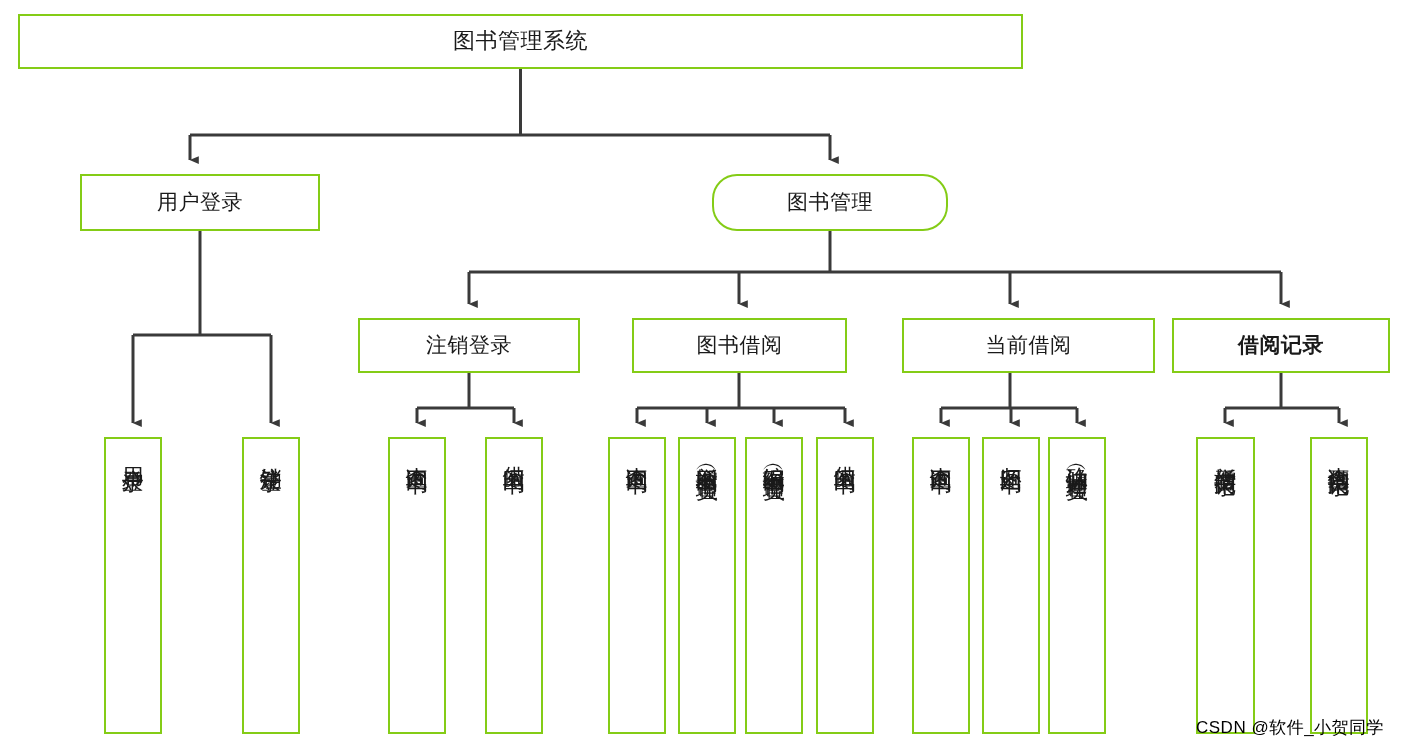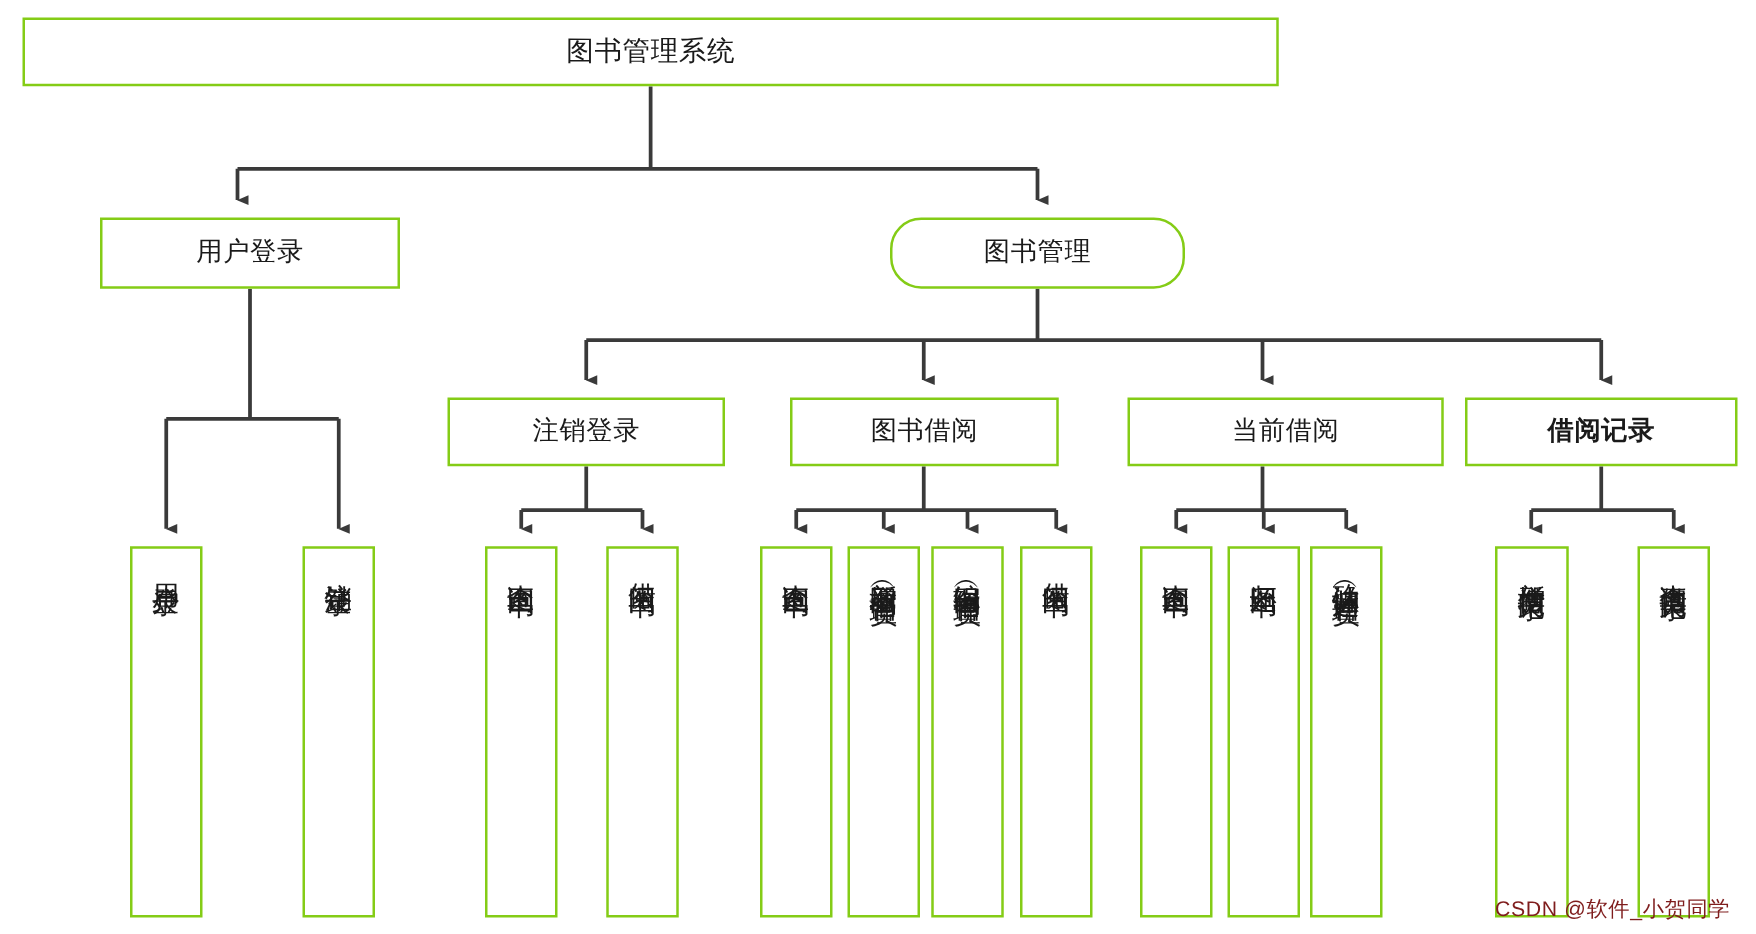--- a/index.html
+++ b/index.html
@@ -61,21 +61,21 @@
     writing-mode: vertical-rl;
     text-orientation: upright;
     font-size: 22px;
     line-height: 1.06;
     letter-spacing: 2px;
     white-space: normal;
   }
   .watermark {
     position: absolute;
     font-size: 17px;
-    color: #7f1d1d;
+    color: #000000;
     white-space: nowrap;
     z-index: 3;
     letter-spacing: 0.5px;
   }
 </style>
 </head>
 <body>
 
 <div id="canvas">
 

